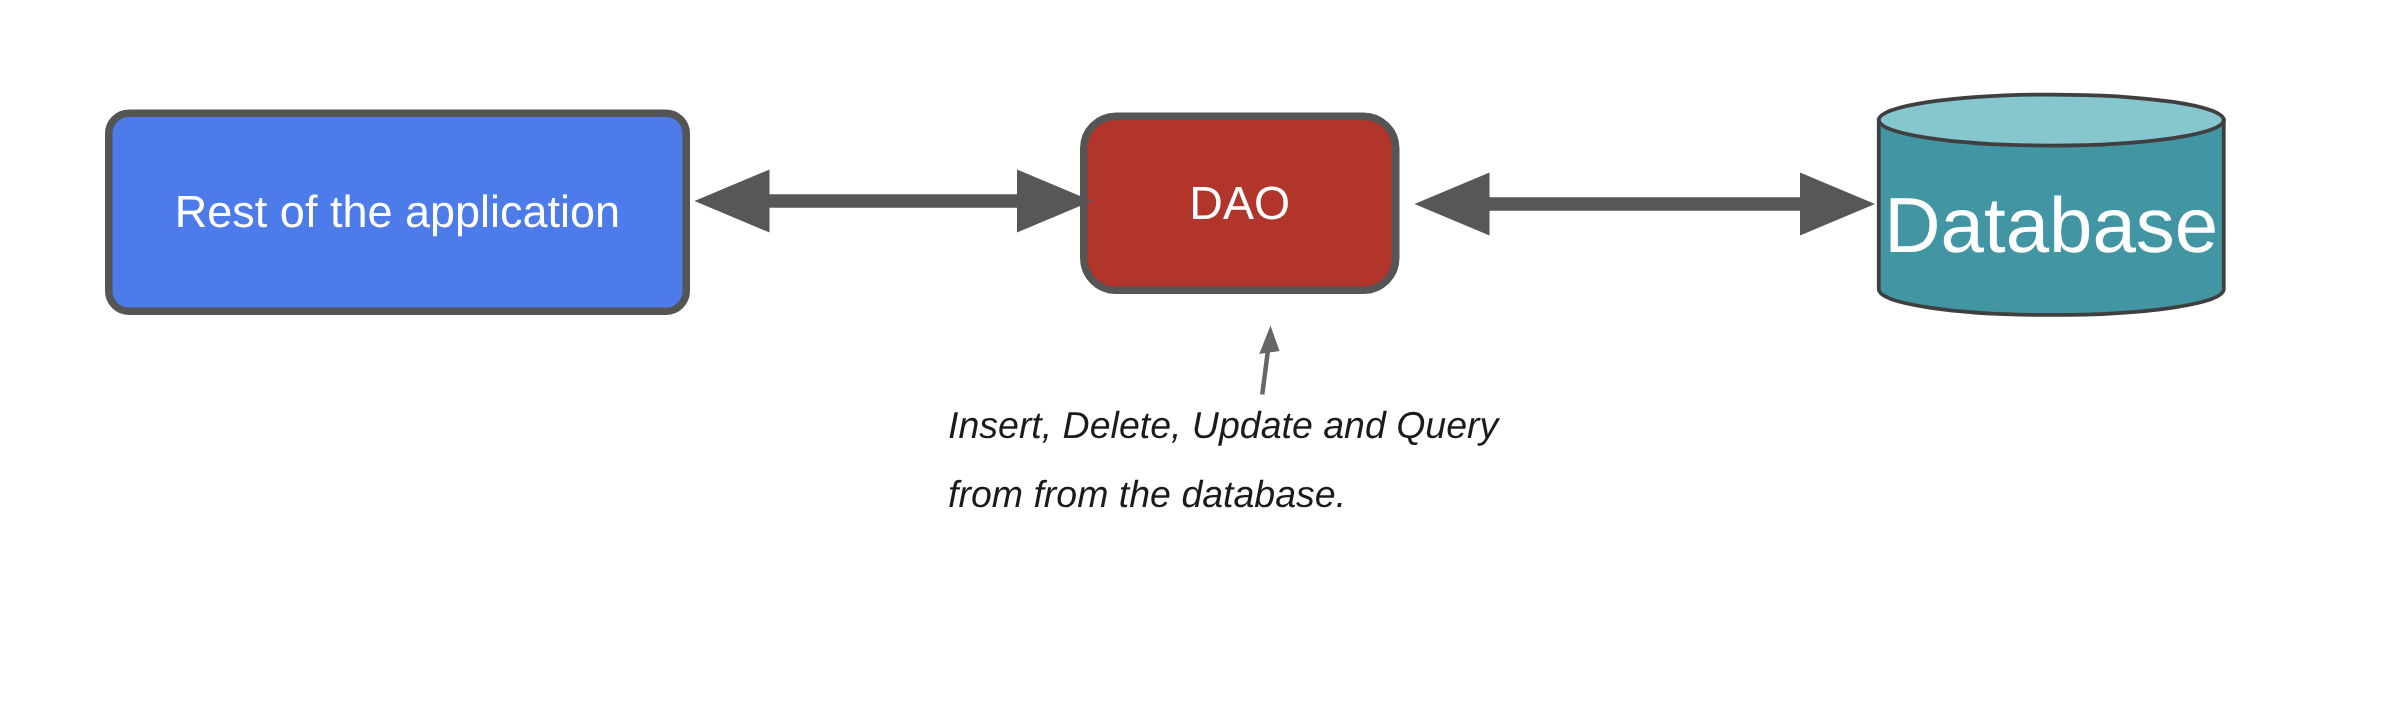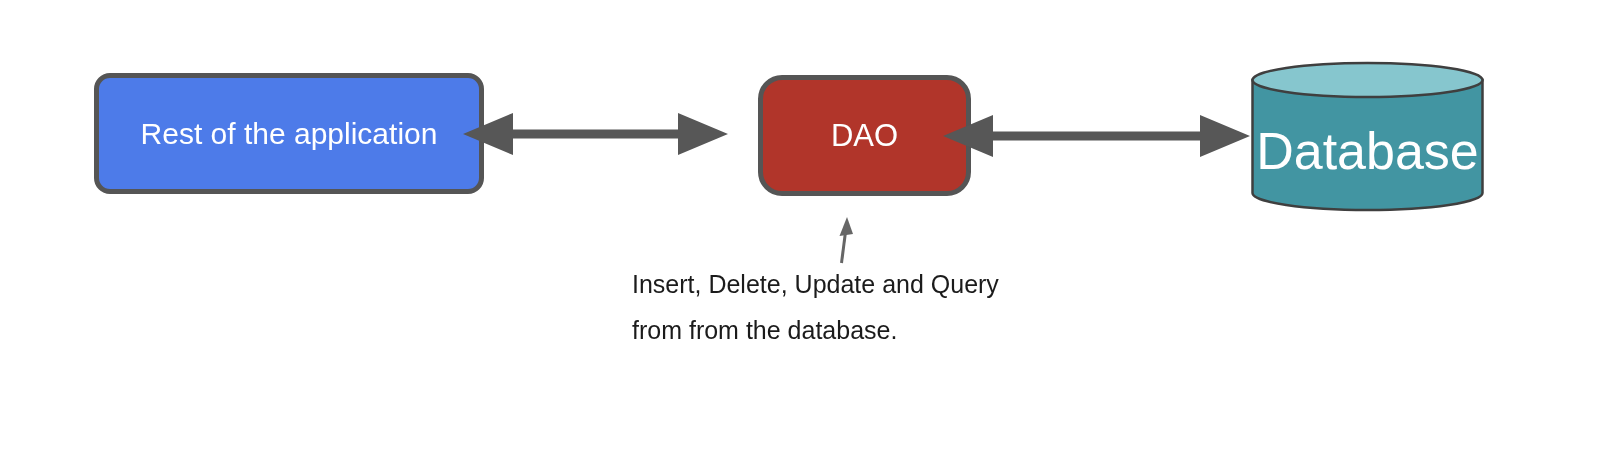--- a/index.html
+++ b/index.html
@@ -21,28 +21,27 @@
     border: 5px solid var(--c-border, #555);
     display: flex;
     align-items: center;
     justify-content: center;
     color: var(--c-node_text, #fff);
   }
   .node-app {
     left: 70px;
     top: 73px;
     width: 390px;
-    height: 121px;
+    height: 137px;
     border-radius: 16px;
     background: var(--c-app_fill, #4D7BE9);
     font-size: 30px;
-    margin-left: 24px;
   }
   .node-dao {
-    left: 758px;
+    left: 720px;
     top: 75px;
     width: 213px;
     height: 121px;
     border-radius: 24px;
     background: var(--c-dao_fill, #B1352A);
     font-size: 31px;
   }
   .arrow-layer {
     position: absolute;
     left: 0;
@@ -68,20 +67,21 @@
     font-size: 52px;
   }
   .annotation {
     position: absolute;
     left: 632px;
     top: 272px;
     color: var(--c-annotation_text, #1b1b1b);
     font-size: 25px;
     line-height: 1;
     white-space: nowrap;
+    font-style: italic;
   }
   .annotation .line2 {
     margin-top: 21px;
   }
 </style>
 </head>
 <body>
 
 <div class="canvas">
 

